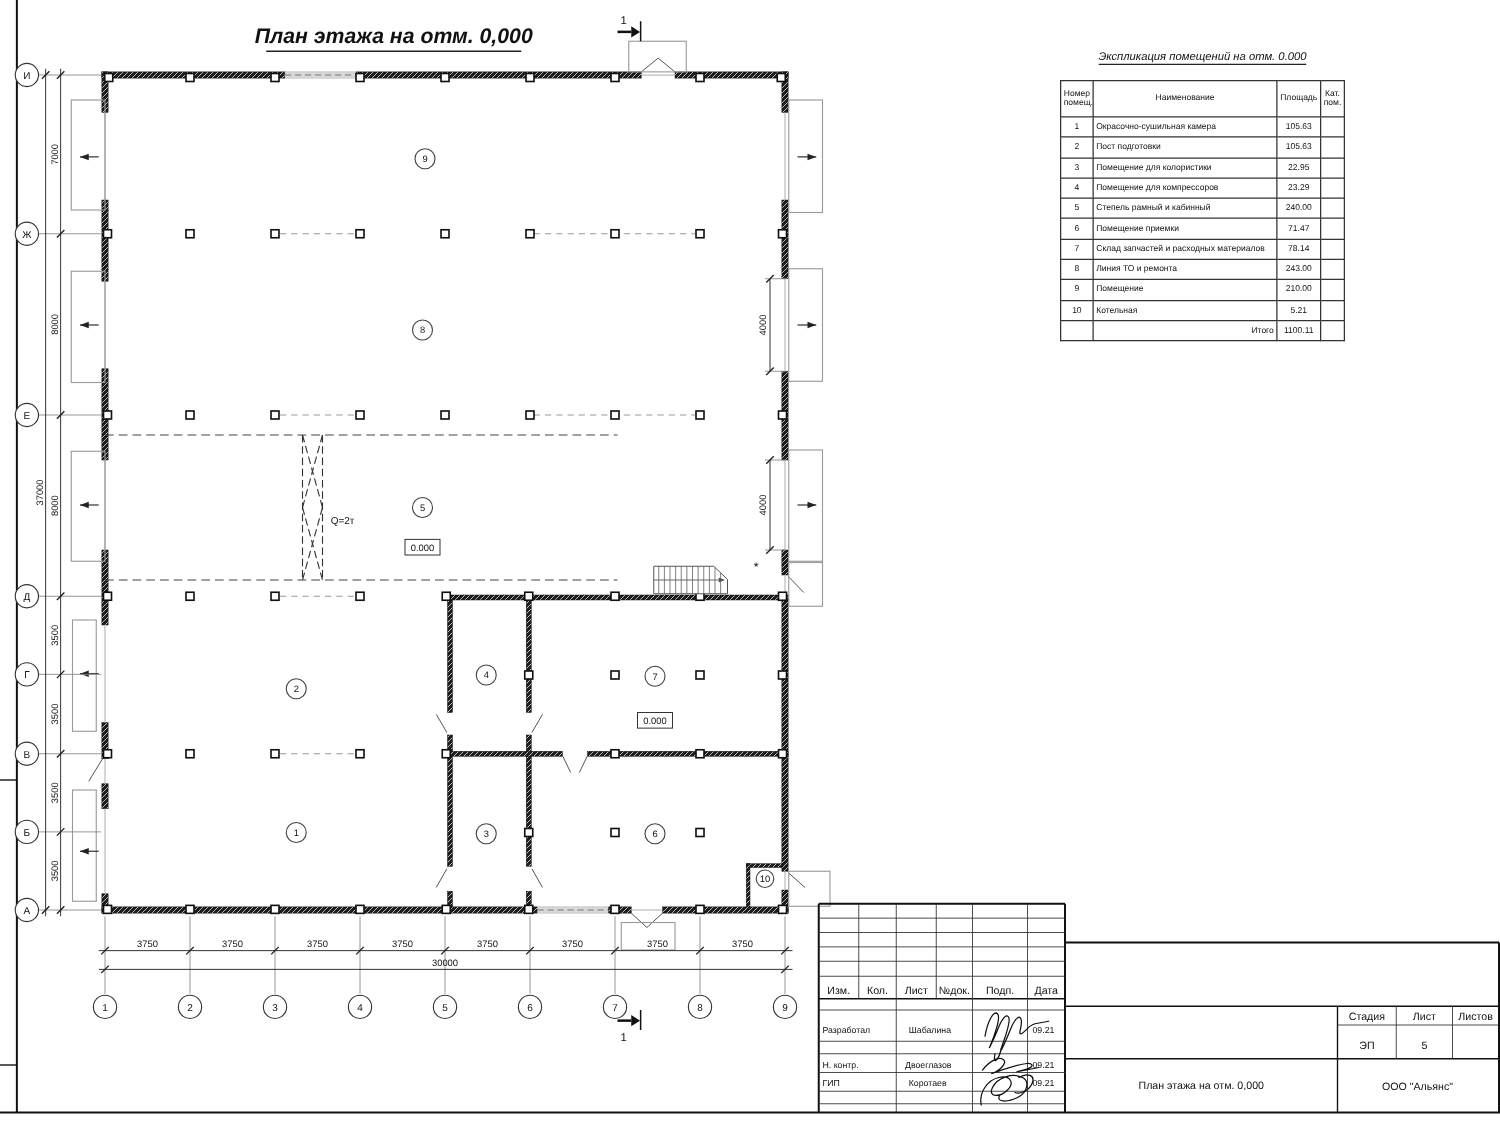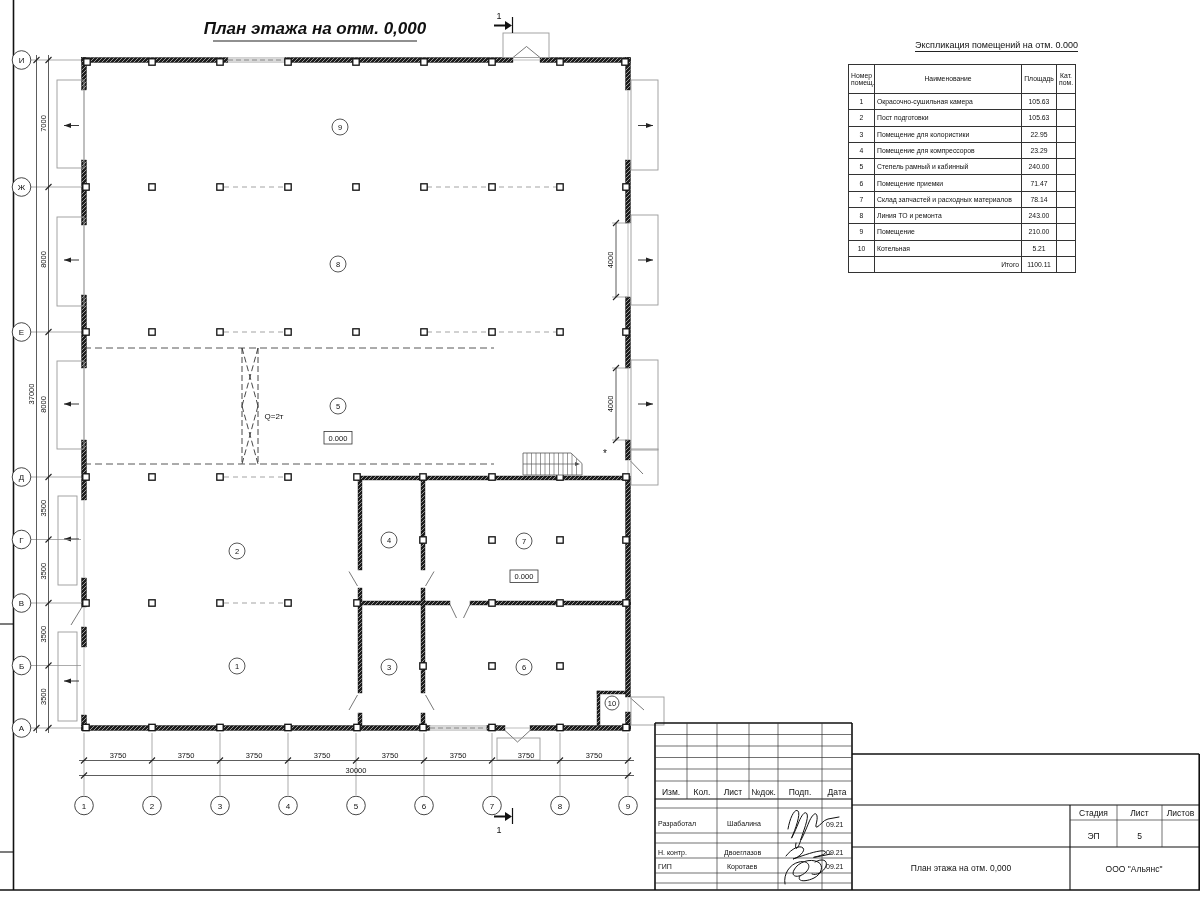--- a/index.html
+++ b/index.html
@@ -22,22 +22,22 @@
   .roomnum{font-size:7.5px;text-anchor:middle;}
   .axc{fill:#fff;stroke:#333;stroke-width:0.9;}
   .roomc{fill:#fff;stroke:#444;stroke-width:0.9;}
   .tbL{stroke:#111;stroke-width:1.6;}
   .tbM{stroke:#111;stroke-width:1.1;}
   .tbS{stroke:#333;stroke-width:0.7;}
   .tbtxt{font-size:8.5px;text-anchor:middle;}
   .tbtxt-s{font-size:7px;}
   .sig{stroke:#111;stroke-width:1;fill:none;stroke-linecap:round;}
   
-  .expl-title{position:absolute;left:846px;top:40px;width:232px;text-align:right;
-      font-size:9px;color:#111;}
+  .expl-title{position:absolute;left:846px;top:40px;width:232px;text-align:center;
+      font-style:italic;font-size:9px;color:#111;}
   .expl-title span{border-bottom:1px solid #222;padding-bottom:1px;}
   .expl{position:absolute;left:848px;top:64px;border-collapse:collapse;
       table-layout:fixed;width:227px;font-size:6.8px;color:#111;}
   .expl th,.expl td{border:0.8px solid #333;padding:0 2px;overflow:hidden;}
   .expl{border:1.4px solid #222;}
   .expl th{font-weight:normal;white-space:pre-line;line-height:7.4px;}
   .expl thead tr{height:29px;}
   .expl tbody tr{height:16.3px;}
   .c{text-align:center;}
   .r{text-align:right;}

